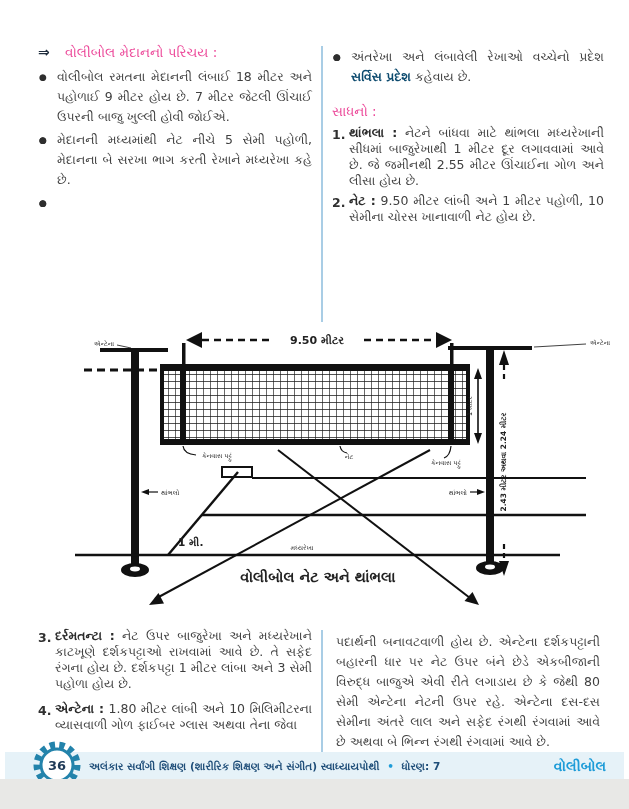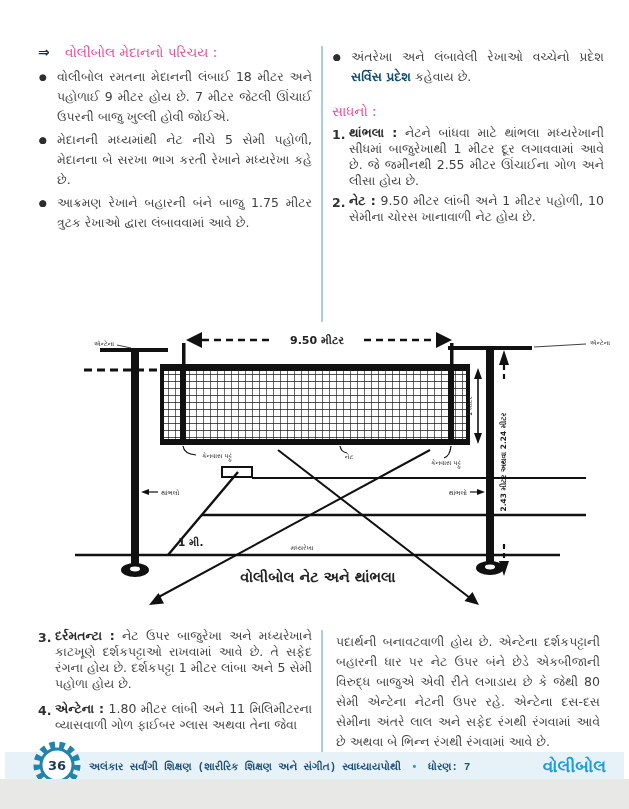--- a/index.html
+++ b/index.html
@@ -24,44 +24,44 @@
   .numitem p{margin:0;flex:1;text-align:justify;font-size:12.5px;line-height:16px;}
   .numitem b{color:#2b2b2b;}
   .equip-head{margin:16px 0 5px 0;}
   .para{margin:4px;text-align:justify;font-size:12.5px;line-height:20px;}
   .svc{font-weight:bold;color:#0c4a6e;}
   
   .diagram{position:absolute;top:318px;left:0;width:629px;height:294px;}
   .diagram text{fill:#222;font-family:"DejaVu Sans","Liberation Sans",sans-serif;}
   
   .footer-band{position:absolute;top:752px;left:5px;right:5px;height:29px;
-               background:#e6f2f8;display:flex;align-items:center;font-family:Liberation Mono, monospace;}
+               background:#e6f2f8;display:flex;align-items:center;}
   .footer-text{margin-left:84px;font-size:10.5px;font-weight:bold;color:#1f4e79;white-space:nowrap;}
   .footer-sep{color:#1e9cd8;margin:0 4px;}
-  .footer-chapter{margin-left:auto;margin-right:18px;font-size:17px;font-weight:bold;color:#1e9cd8;}
+  .footer-chapter{margin-left:auto;margin-right:18px;font-size:14px;font-weight:bold;color:#1e9cd8;}
   .gear-badge{position:absolute;left:31px;top:739px;width:52px;height:52px;}
   .gray-strip{position:absolute;top:779px;left:0;right:0;bottom:0;background:#e8e8e6;}
 </style>
 </head>
 <body>
 
 <div class="page">
 
   <div class="cols top">
     <div class="col-l">
       <div class="headrow">
         <span class="arrow">⇒</span>
         <span class="blue-head">વોલીબોલ મેદાનનો પરિચય :</span>
       </div>
       <ul class="blist">
         <li><span class="dot">●</span><span>વોલીબોલ રમતના મેદાનની લંબાઈ 18 મીટર અને પહોળાઈ 9 મીટર હોય છે. 7 મીટર જેટલી ઊંચાઈ ઉપરની બાજુ ખુલ્લી હોવી જોઈએ.</span></li>
         <li><span class="dot">●</span></li>
         <li><span class="dot">●</span><span>મેદાનની મધ્યમાંથી નેટ નીચે 5 સેમી પહોળી, મેદાનના બે સરખા ભાગ કરતી રેખાને મધ્યરેખા કહે છે.</span></li>
         <li><span class="dot">●</span></li>
-        <li><span class="dot">●</span><span>આક્રમણ રેખાને બહારની બંને બાજુ 1.75 મીટર ત્રુટક રેખાઓ દ્વારા લંબાવવામાં આવે છે.</span></li>
+        <li><span class="dot">●</span></li>
       </ul>
     </div>
     <div class="vdivider"></div>
     <div class="col-r">
       <ul class="blist">
         <li><span class="dot">●</span></li>
         <li><span class="dot">●</span><span>અંતરેખા અને લંબાવેલી રેખાઓ વચ્ચેનો પ્રદેશ </span><span class="svc">સર્વિસ પ્રદેશ</span><span> કહેવાય છે.</span></li>
       </ul>
       <div class="blue-head equip-head">સાધનો :</div>
       <div class="numitem">
@@ -172,25 +172,25 @@
       <polygon points="479,287 464.5,283 472.5,274 479,287" fill="#111"></polygon>
     </g>
 
     <text x="318" y="264" text-anchor="middle" font-size="14.5" font-weight="bold" fill="#1c1c1c">વોલીબોલ નેટ અને થાંભલા</text>
   </svg>
 
   <div class="cols bottom">
     <div class="col-l">
       <div class="numitem">
         <span class="num">3.</span>
-        <p><b>દર્રમતન્ટા :</b> <span>નેટ ઉપર બાજુરેખા અને મધ્યરેખાને કાટખૂણે દર્શકપટ્ટાઓ રાખવામાં આવે છે. તે સફેદ રંગના હોય છે. દર્શકપટ્ટા 1 મીટર લાંબા અને 5 સેમી પહોળા હોય છે.</span></p>
+        <p><b>દર્રમતન્ટા :</b> <span>નેટ ઉપર બાજુરેખા અને મધ્યરેખાને કાટખૂણે દર્શકપટ્ટાઓ રાખવામાં આવે છે. તે સફેદ રંગના હોય છે. દર્શકપટ્ટા 1 મીટર લાંબા અને 3 સેમી પહોળા હોય છે.</span></p>
       </div>
       <div class="numitem" style="margin-top:9px;">
         <span class="num">4.</span>
-        <p><b>એન્ટેના :</b> <span>1.80 મીટર લાંબી અને 11 મિલિમીટરના વ્યાસવાળી ગોળ ફાઈબર ગ્લાસ અથવા તેના જેવા</span></p>
+        <p><b>એન્ટેના :</b> <span>1.80 મીટર લાંબી અને 10 મિલિમીટરના વ્યાસવાળી ગોળ ફાઈબર ગ્લાસ અથવા તેના જેવા</span></p>
       </div>
     </div>
     <div class="vdivider"></div>
     <div class="col-r">
       <p class="para">પદાર્થની બનાવટવાળી હોય છે. એન્ટેના દર્શકપટ્ટાની બહારની ધાર પર નેટ ઉપર બંને છેડે એકબીજાની વિરુદ્ધ બાજુએ એવી રીતે લગાડાય છે કે જેથી 80 સેમી એન્ટેના નેટની ઉપર રહે. એન્ટેના દસ-દસ સેમીના અંતરે લાલ અને સફેદ રંગથી રંગવામાં આવે છે અથવા બે ભિન્ન રંગથી રંગવામાં આવે છે.</p>
     </div>
   </div>
 
   <div class="footer-band">
     <span class="footer-text">

